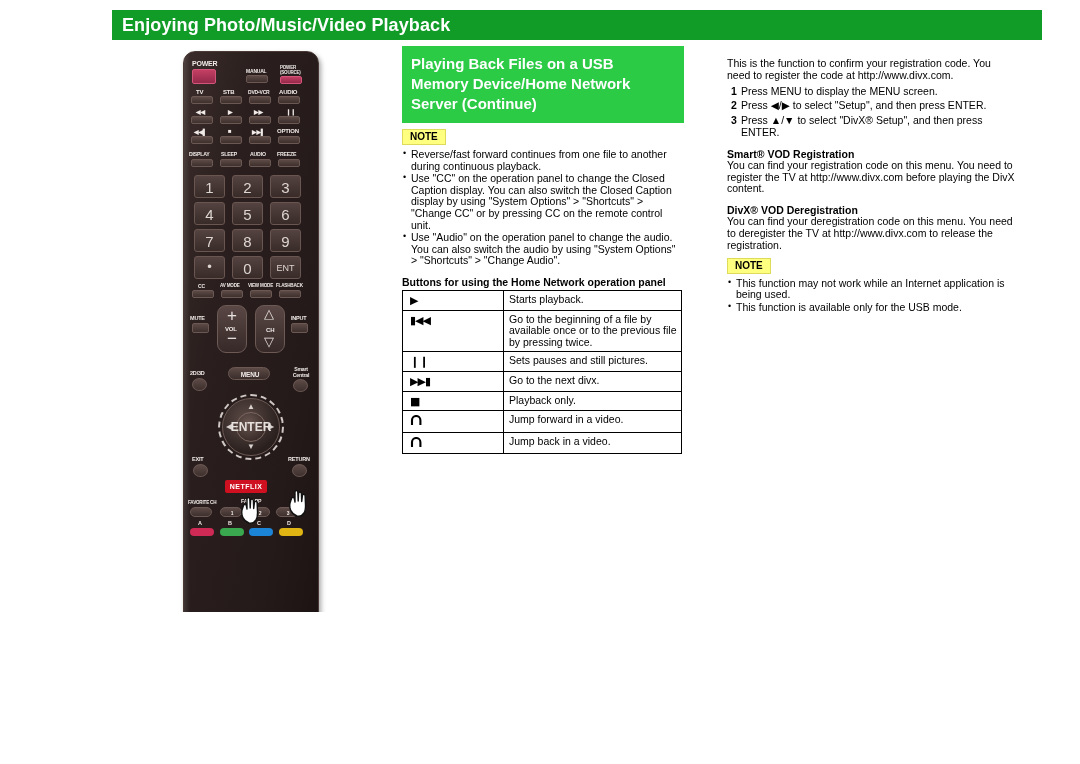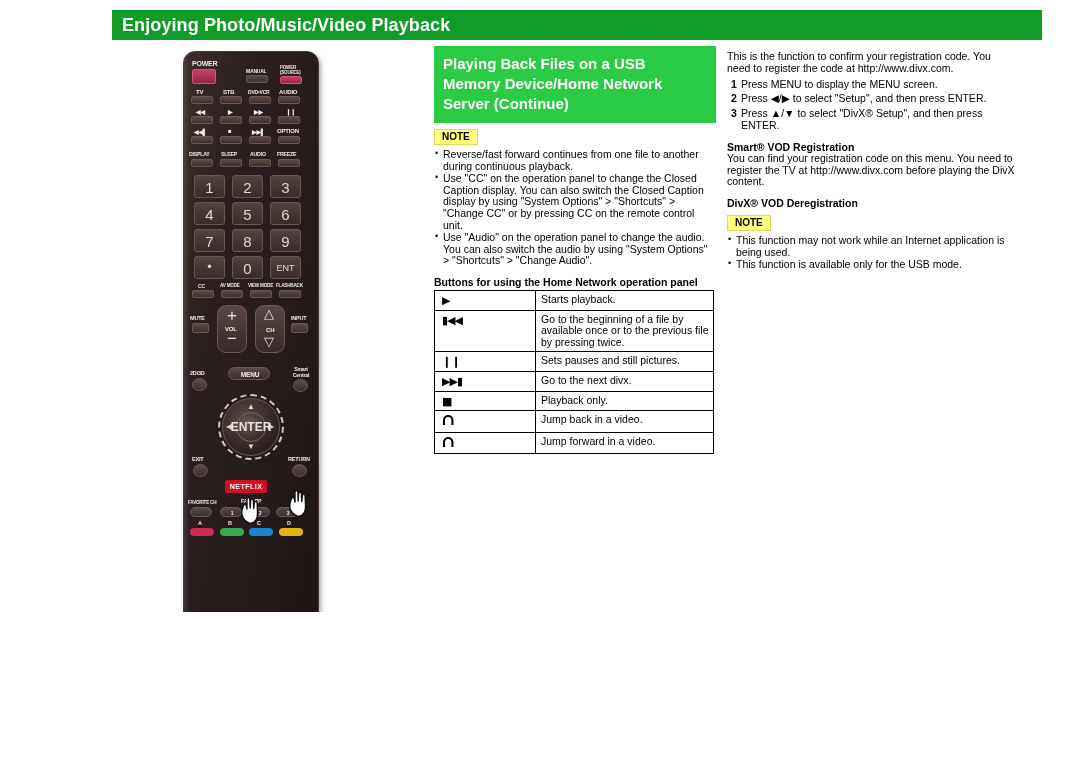--- a/index.html
+++ b/index.html
@@ -18,21 +18,21 @@
     width: 930px; height: 30px;
     background: #119c28;
     display: flex; align-items: center;
   }
   .banner-title {
     color: #fff; font-size: 18px; font-weight: bold;
     padding-left: 10px; letter-spacing: .1px;
   }
 
   
-  .col-mid { position: absolute; left: 434px; top: 46px; width: 282px; }
+  .col-mid { position: absolute; left: 402px; top: 46px; width: 282px; }
   .col-right { position: absolute; left: 727px; top: 46px; width: 290px; }
 
   
   .subhead {
     background: #2bcb45; color: #fff;
     font-size: 15px; font-weight: bold; line-height: 20px;
     padding: 8px 10px 9px 9px;
     width: 282px;
   }
 
@@ -80,21 +80,21 @@
   .gl { font-family: "DejaVu Sans", sans-serif; font-size: 11px; letter-spacing:-1px;}
 
   
   .grayhead {
     background: #dcdcdc;
     font-size: 10.5px; font-weight: bold;
     padding: 3px 0 3px 9px;
     border-bottom: 1px solid #a8a8a8;
     width: 290px;
   }
-  .rbody { font-size: 10.5px; line-height: 11.8px; margin-top: 5px; }
+  .rbody { font-size: 10.5px; line-height: 11.8px; margin-top: 12px; }
   ol.steps { list-style: none; margin: 4px 0 0 0; padding: 0; }
   ol.steps > li {
     position: relative; padding-left: 14px;
     font-size: 10.5px; line-height: 11.8px; margin-bottom: 3px;
   }
   ol.steps > li .num { position: absolute; left: 4px; top: 0; font-weight: bold; }
   .sec-title { font-size: 10.5px; font-weight: bold; margin-top: 9px; }
   .sec-body { font-size: 10.5px; line-height: 11.8px; }
 
   
@@ -379,30 +379,30 @@
           </td>
           <td>Playback only.</td>
         </tr>
         <tr>
           <td class="ico">
             <svg width="13" height="11" viewBox="0 0 13 11">
               <path d="M2 10 L2 5.2 A4.2 4.2 0 0 1 10.4 5.2 L10.4 10" fill="none" stroke="#000" stroke-width="2.1"></path>
             </svg>
             
           </td>
-          <td>Jump back in a video.</td>
+          <td>Jump forward in a video.</td>
         </tr>
         <tr>
           <td class="ico">
             <svg width="13" height="11" viewBox="0 0 13 11">
               <path d="M2 10 L2 5.2 A4.2 4.2 0 0 1 10.4 5.2 L10.4 10" fill="none" stroke="#000" stroke-width="2.1"></path>
             </svg>
             
           </td>
-          <td>Jump forward in a video.</td>
+          <td>Jump back in a video.</td>
         </tr>
       </tbody>
     </table>
   </div>
 
   <div class="col-right">
 
 
     <div class="rbody">This is the function to confirm your registration code. You need to register the code at http://www.divx.com.</div>
 
@@ -418,20 +418,21 @@
       <li>
         <span class="num">3</span>
         <span>Press ▲/▼ to select "DivX® Setup", and then press ENTER.</span>
       </li>
     </ol>
 
     <div class="sec-title">Smart® VOD Registration</div>
     <div class="sec-body">You can find your registration code on this menu. You need to register the TV at http://www.divx.com before playing the DivX content.</div>
 
     <div class="sec-title">DivX® VOD Deregistration</div>
+    <div class="sec-body">You can find your deregistration code on this menu. You need to deregister the TV at http://www.divx.com to release the registration.</div>
 
     <div class="note-badge">NOTE</div>
     <ul class="bullets">
       <li>This function may not work while an Internet application is being used.</li>
       <li>This function is available only for the USB mode.</li>
     </ul>
   </div>
 
   <div class="footer">
     <span>ENG 6-12</span>

